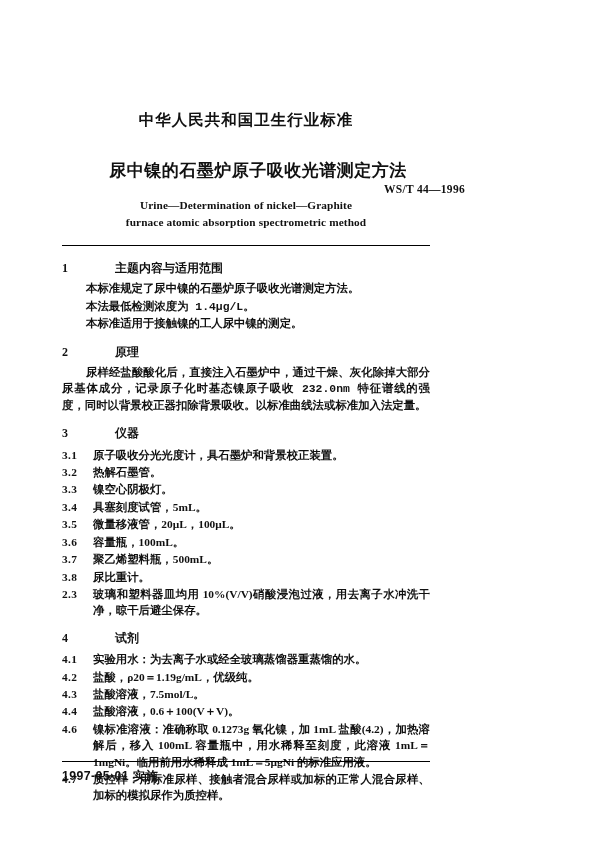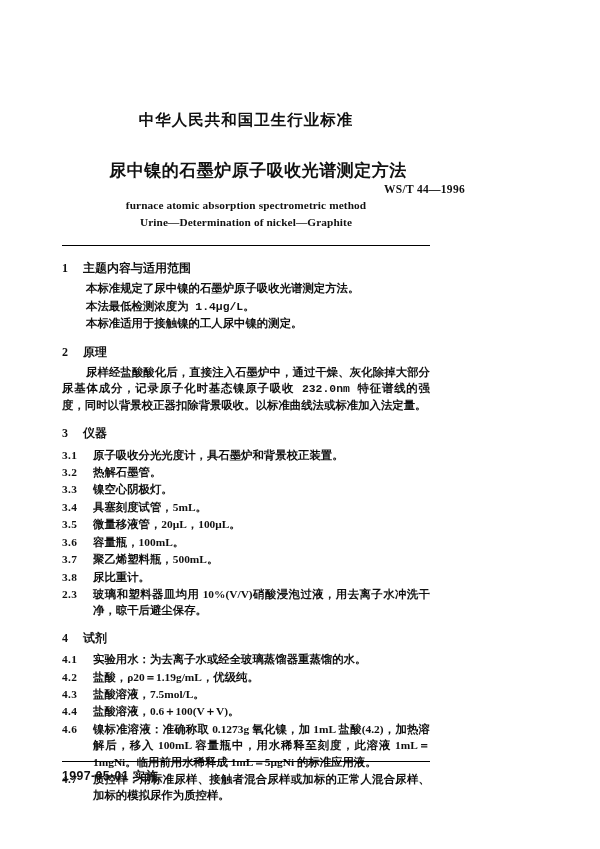--- a/index.html
+++ b/index.html
@@ -86,21 +86,21 @@
     font-weight: bold;
     font-size: 12px;
     margin-top: 11px;
     margin-bottom: 5px;
     display: flex;
   }
   .sec-head .num {
     width: 21px;
     flex: 0 0 21px;
   }
-  .sec-head .txt { flex: 1; }
+  .sec-head .txt { flex: 1; margin-left: 32px; }
 
   .para {
     text-indent: 24px;
     margin: 0 0 1px 0;
     font-weight: bold;
     font-size: 11.4px;
     line-height: 16.4px;
     font-family: Liberation Mono, monospace;
   }
   .para.flow {
@@ -146,22 +146,22 @@
 <div class="page">
 
   <div class="hdr-org">中华人民共和国卫生行业标准</div>
 
   <div class="title-row">
     <div class="title-main">尿中镍的石墨炉原子吸收光谱测定方法</div>
     <div class="std-no">WS/T 44—1996</div>
   </div>
 
   <div class="sub-en">
+    <div>Urine—Determination of nickel—Graphite</div>
     <div>furnace atomic absorption spectrometric method</div>
-    <div>Urine—Determination of nickel—Graphite</div>
   </div>
 
   <div class="rule-top"></div>
 
   <div class="body">
 
     <div class="sec-head">
       <span class="num">1</span>
       <span class="txt">主题内容与适用范围</span>
     </div>

